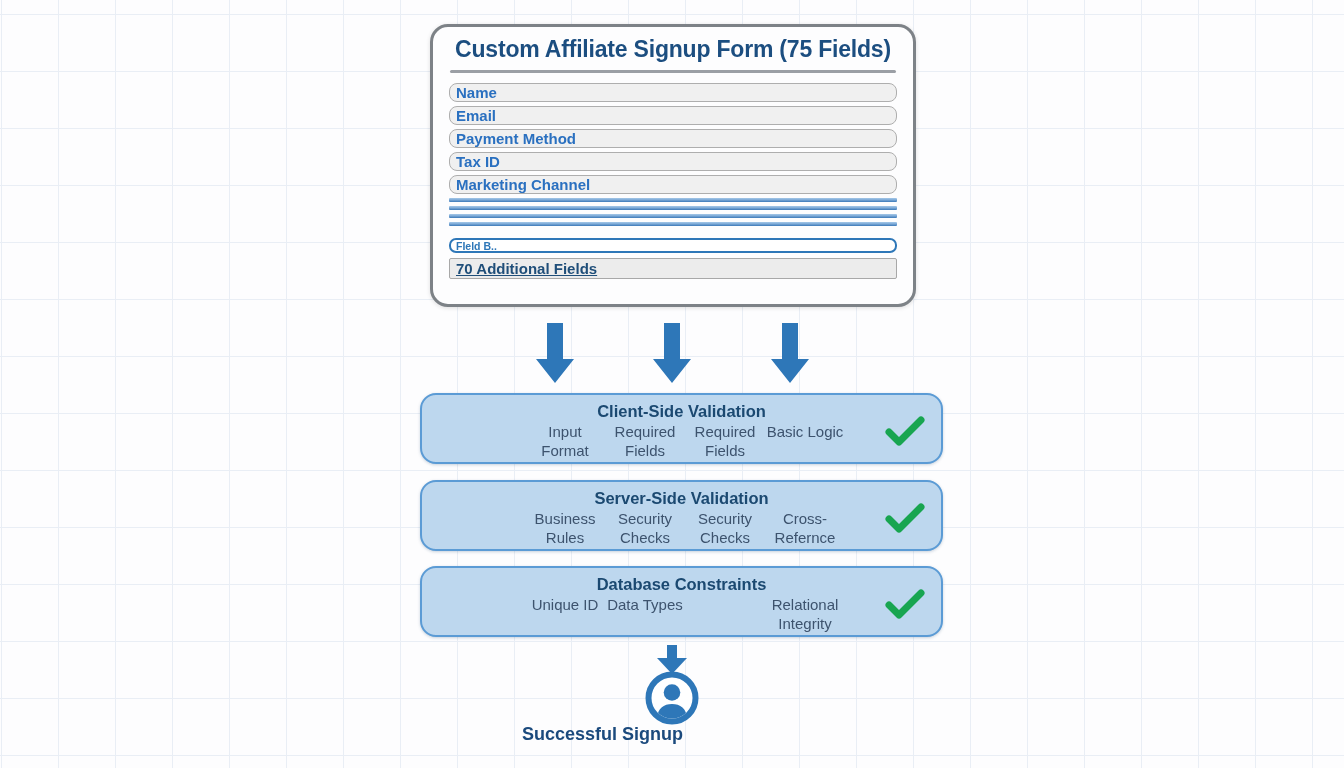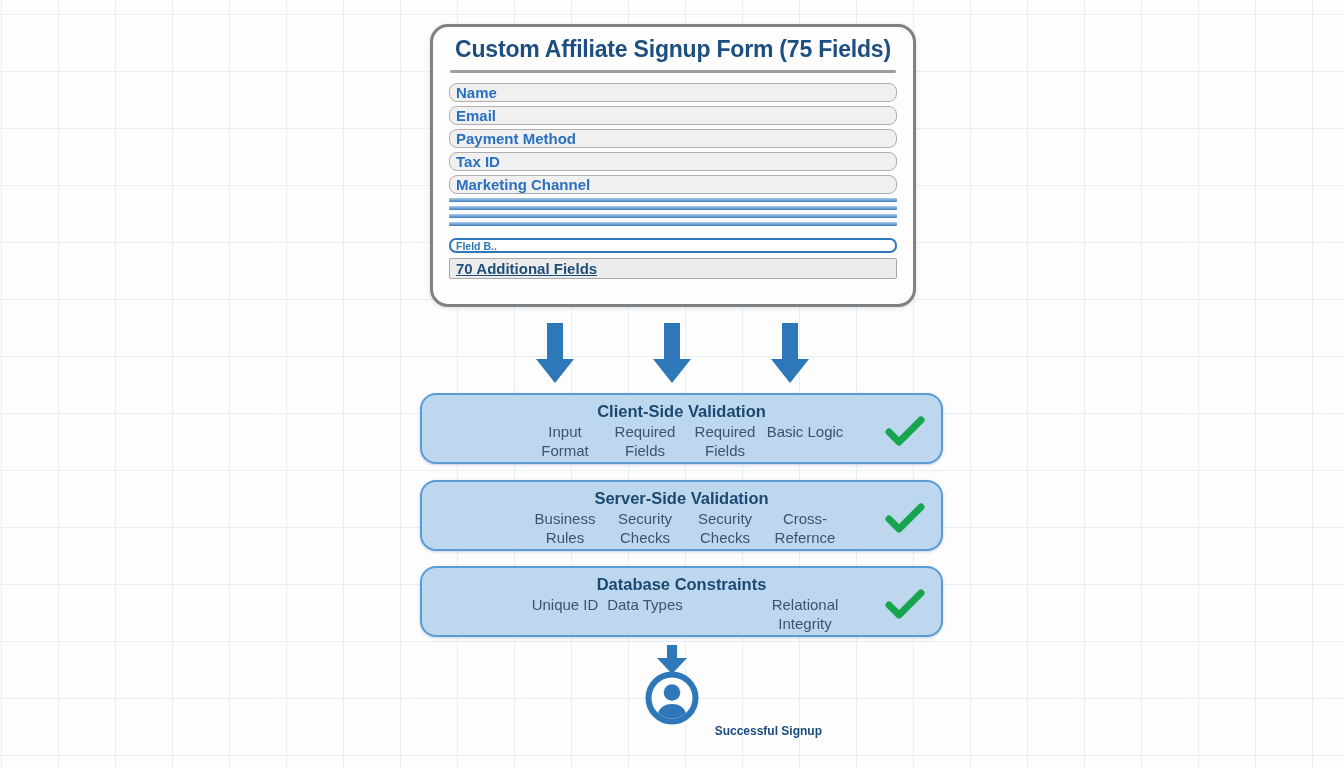--- a/index.html
+++ b/index.html
@@ -55,22 +55,22 @@
   .stage-title{text-align:center;font-size:16.5px;font-weight:700;color:#1b4971;margin-top:7px;}
   .stage-grid{
     display:grid;grid-template-columns:1fr 1fr 1fr 1fr;width:320px;margin:1px 0 0 103px;
     font-size:15px;color:#3d536e;line-height:19px;text-align:center;
   }
   .check-wrap{position:absolute;right:16px;top:21px;width:40px;height:30px;}
 
   
   .person-icon{position:absolute;left:645px;top:671px;width:54px;height:54px;}
   .result-label{
-    position:absolute;left:522px;top:724px;width:300px;text-align:right;
-    font-size:12px;font-weight:700;color:#1b4a7d;
+    position:absolute;left:522px;top:724px;width:300px;text-align:left;
+    font-size:18px;font-weight:700;color:#1b4a7d;
   }
 </style>
 </head>
 <body>
 
 <div class="canvas">
 
   <div class="form-card">
     <div class="card-title">Custom Affiliate Signup Form (75 Fields)</div>
     <div class="title-divider"></div>

